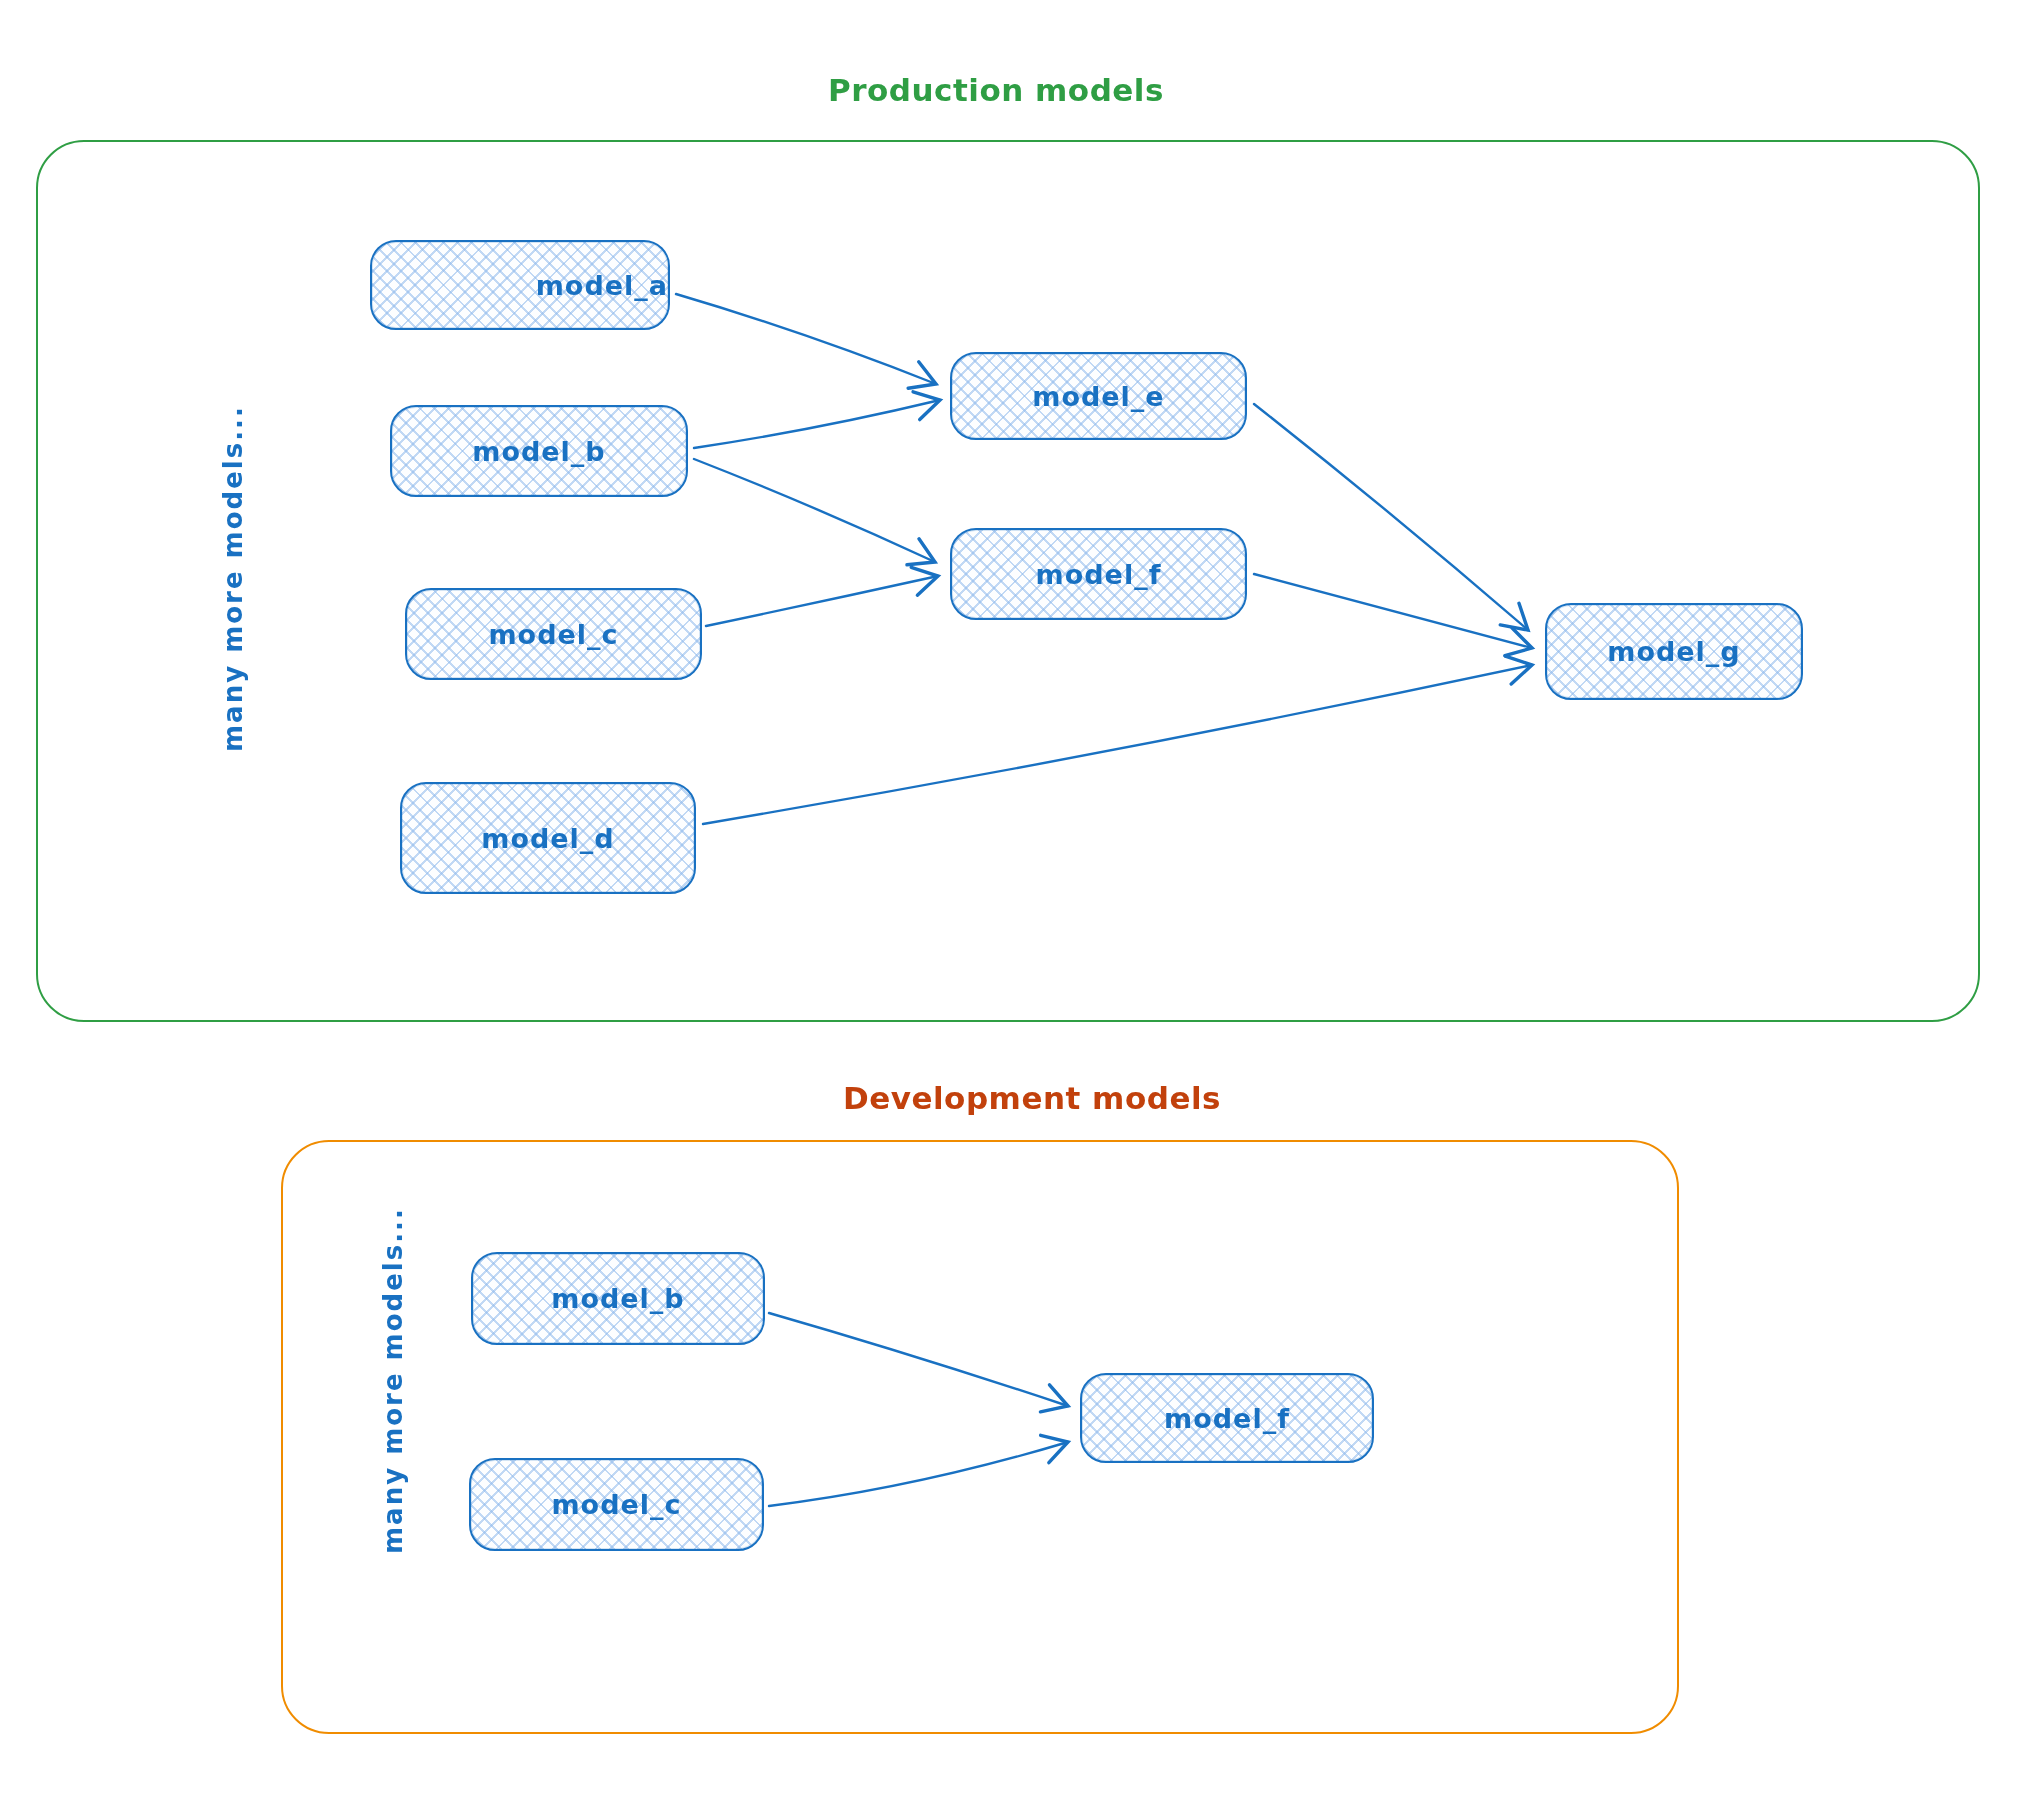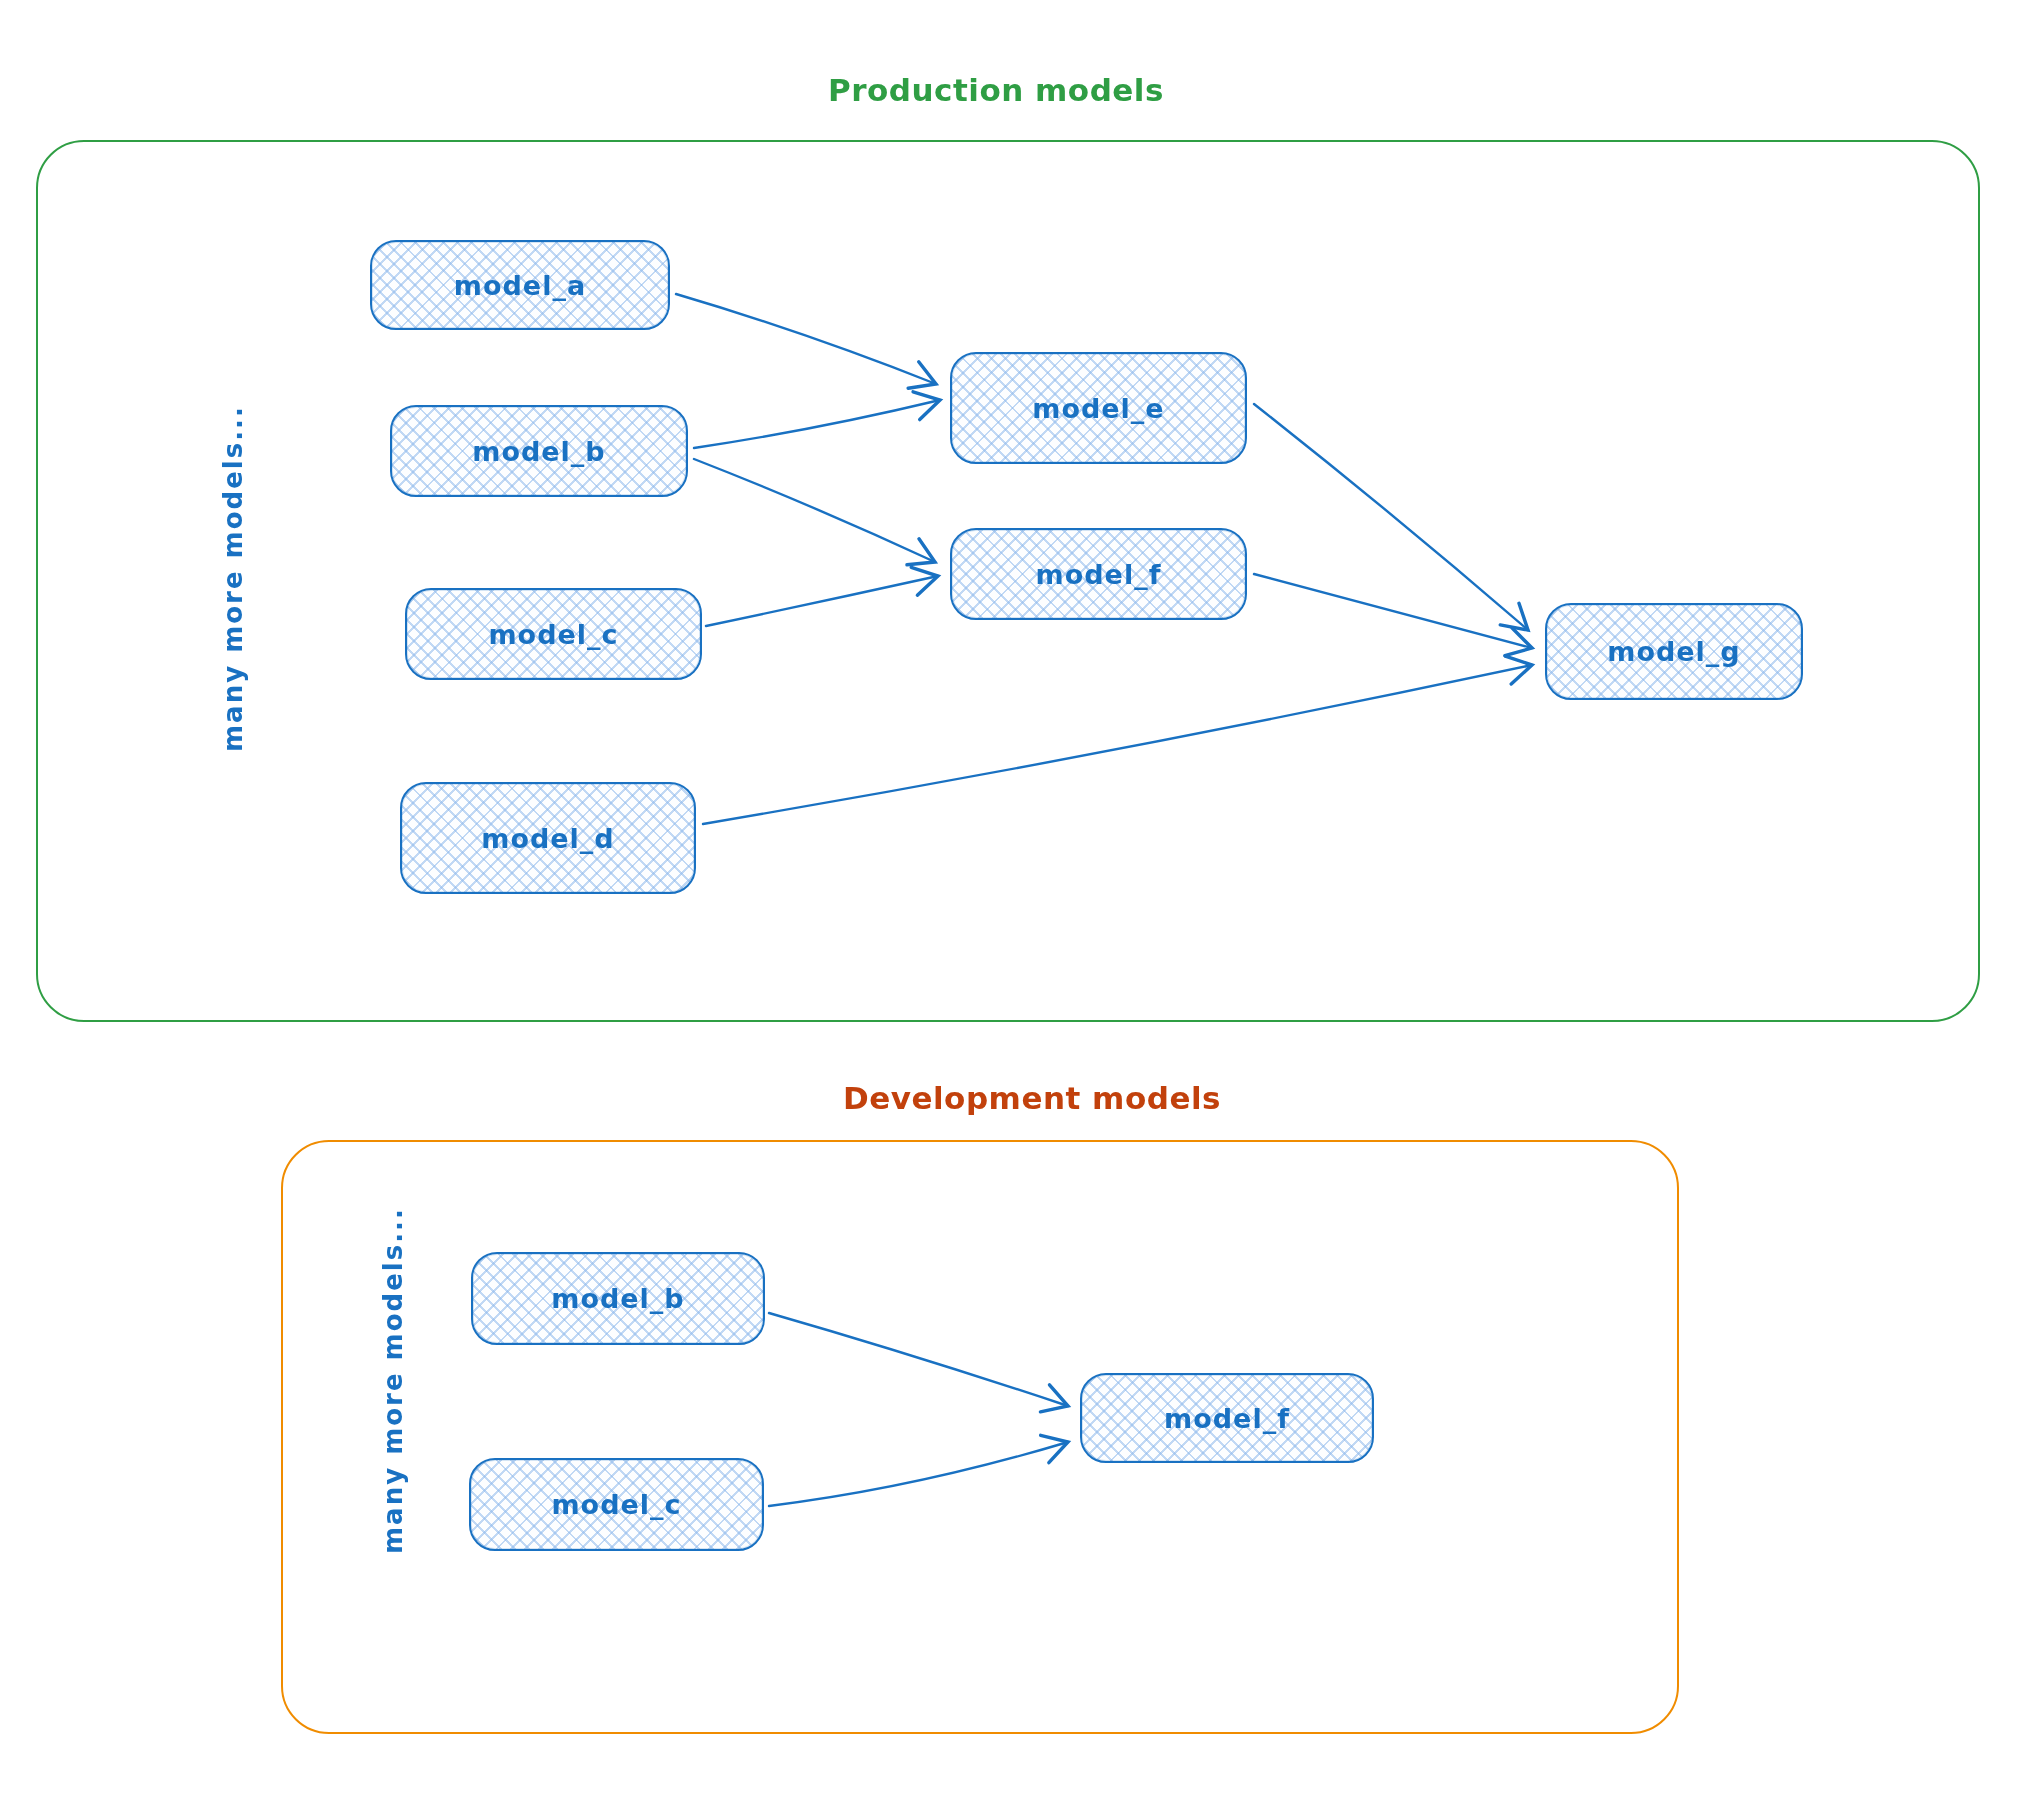--- a/index.html
+++ b/index.html
@@ -69,37 +69,37 @@
 <body>
 
 <div class="canvas">
 
   <div class="group-title production" style="left:828px;top:72px;">Production models</div>
 
   <div class="group production" style="left:36px;top:140px;width:1940px;height:878px;"></div>
 
   <div class="side-label" style="left:218px;top:472px;height:280px;">many more models...</div>
 
-  <div class="node" style="left:370px;top:240px;width:300px;height:90px;">
+  <div class="node" style="left:370px;top:240px;width:300px;height:90px;justify-content:flex-end;">
     <span>model_a</span>
   </div>
 
   <div class="node" style="left:390px;top:405px;width:298px;height:92px;">
     <span>model_b</span>
   </div>
 
   <div class="node" style="left:405px;top:588px;width:297px;height:92px;">
     <span>model_c</span>
   </div>
 
   <div class="node" style="left:400px;top:782px;width:296px;height:112px;">
     <span>model_d</span>
   </div>
 
-  <div class="node" style="left:950px;top:352px;width:297px;height:112px;">
+  <div class="node" style="left:950px;top:352px;width:297px;height:88px;">
     <span>model_e</span>
   </div>
 
   <div class="node" style="left:950px;top:528px;width:297px;height:92px;">
     <span>model_f</span>
   </div>
 
   <div class="node" style="left:1545px;top:603px;width:258px;height:97px;">
     <span>model_g</span>
   </div>

